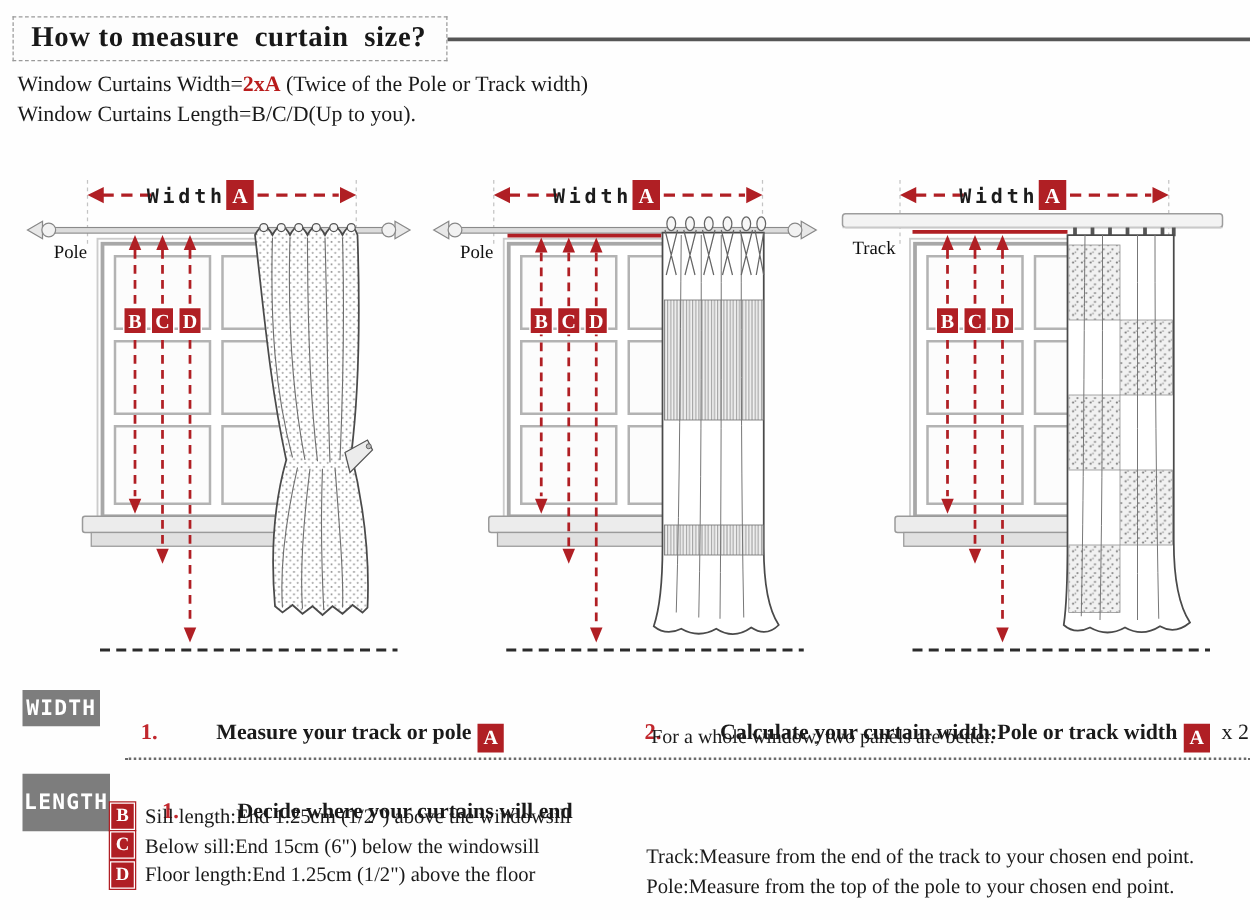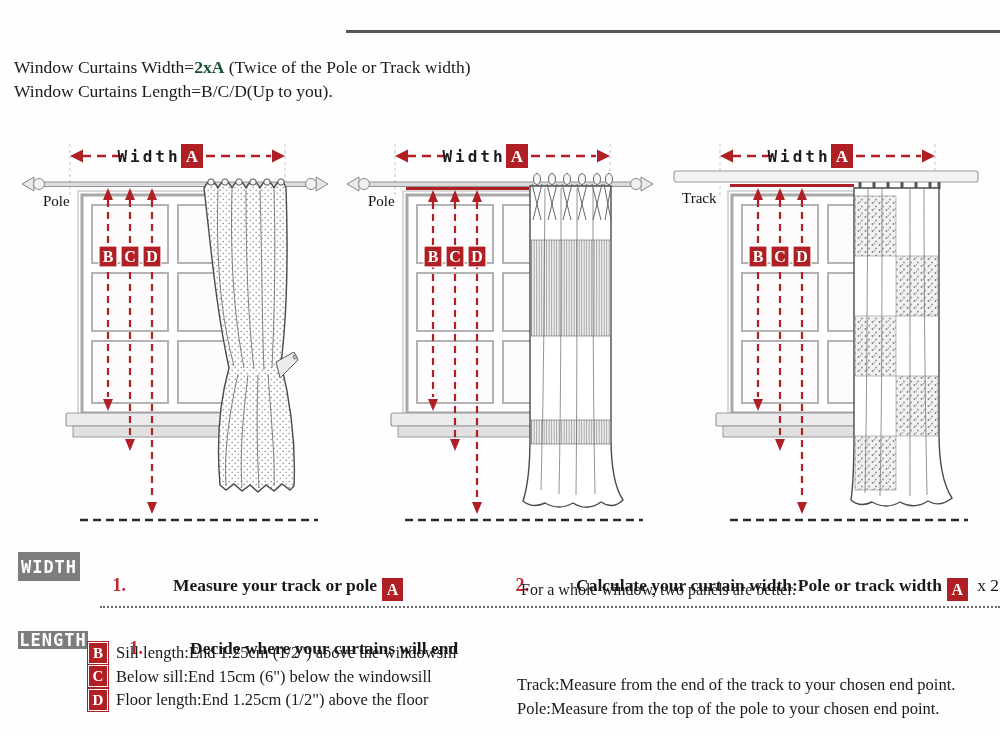--- a/index.html
+++ b/index.html
@@ -6,35 +6,35 @@
   .canvas{position:relative;width:1000px;height:736px;background:#fefefe;overflow:hidden;
           font-family:"Liberation Serif",serif;color:#1a1a1a;}
   
   .title-box{position:absolute;left:10px;top:13px;padding:3px 16px 5px 14px;
              border:1px dashed #9a9a9a;background:#fdfdfd;z-index:2;}
   .title-box span{font-size:23px;font-weight:bold;color:#181818;white-space:pre;letter-spacing:.5px;}
   .title-rule{position:absolute;left:346px;right:0;top:30px;height:3px;background:#565656;z-index:1;}
   
   .intro{position:absolute;left:14px;top:55px;font-size:17.5px;line-height:24px;}
   .intro p{margin:0;}
-  .red-text{color:#14532d;font-weight:bold;}
+  .red-text{color:#b91c1c;font-weight:bold;}
   
   .diagram{position:absolute;top:138px;}
   .d1{left:18px;} .d2{left:343px;} .d3{left:668px;}
   text.wlabel{font-family:"DejaVu Sans Mono",monospace;font-weight:bold;font-size:16px;
               letter-spacing:3px;fill:#1c1c1c;}
   text.slabel{font-family:"Liberation Serif",serif;font-size:15px;fill:#101010;}
   text.aletter{font-family:"Liberation Serif",serif;font-weight:bold;font-size:17px;fill:#fff;}
   text.boxletter{font-family:"Liberation Serif",serif;font-weight:bold;font-size:16px;fill:#fff;}
   
   .badge{position:absolute;background:#7d7d7d;color:#fff;display:flex;align-items:center;
          justify-content:center;font-family:"DejaVu Sans Mono",monospace;font-weight:bold;
          font-size:17px;letter-spacing:1px;}
   .badge-width{left:18px;top:552px;width:62px;height:29px;}
-  .badge-length{left:18px;top:619px;width:70px;height:18px;margin-top:12px;}
+  .badge-length{left:18px;top:619px;width:70px;height:46px;}
   .step{position:absolute;font-size:17.5px;white-space:pre-wrap;}
   .num{color:#c1272d;font-weight:bold;font-size:18px;}
   .bold{font-weight:bold;margin-left:47px;}
   .abox{display:inline-block;width:21px;height:23px;line-height:23px;text-align:center;
         background:#b01f24;color:#fff;font-weight:bold;font-size:16px;margin:0 5px;
         vertical-align:-4px;}
   .w-step1{left:95px;top:554px;}
   .w-step2{left:498px;top:554px;}
   .w-note{left:521px;top:581px;font-size:16px;position:absolute;}
   .sep{position:absolute;left:100px;right:0;top:606px;border-top:2px dotted #6a6a6a;}
@@ -66,20 +66,23 @@
       </pattern>
       <pattern id="speck" width="7" height="7" patternUnits="userSpaceOnUse">
         <rect width="7" height="7" fill="#f1f1f1"></rect>
         <circle cx="1.5" cy="2" r="0.9" fill="#7e7e7e"></circle>
         <circle cx="5" cy="5.5" r="0.9" fill="#8d8d8d"></circle>
         <circle cx="3.4" cy="0.8" r="0.7" fill="#9a9a9a"></circle>
       </pattern>
     </defs>
   </svg>
 
+  <div class="title-box">
+    <span>How to measure  curtain  size?</span>
+  </div>
   <div class="title-rule"></div>
 
   <div class="intro">
     <p><span>Window Curtains Width=</span><span class="red-text">2xA</span><span> (Twice of the Pole or Track width)</span></p>
     <p><span>Window Curtains Length=B/C/D(Up to you).</span></p>
   </div>
 
   <svg class="diagram d1" width="314" height="400" viewBox="0 0 314 400">
 
     <path d="M52,6 V60 M267,6 V60" stroke="#c4c4c4" stroke-width="1" stroke-dasharray="3,3" fill="none"></path>

